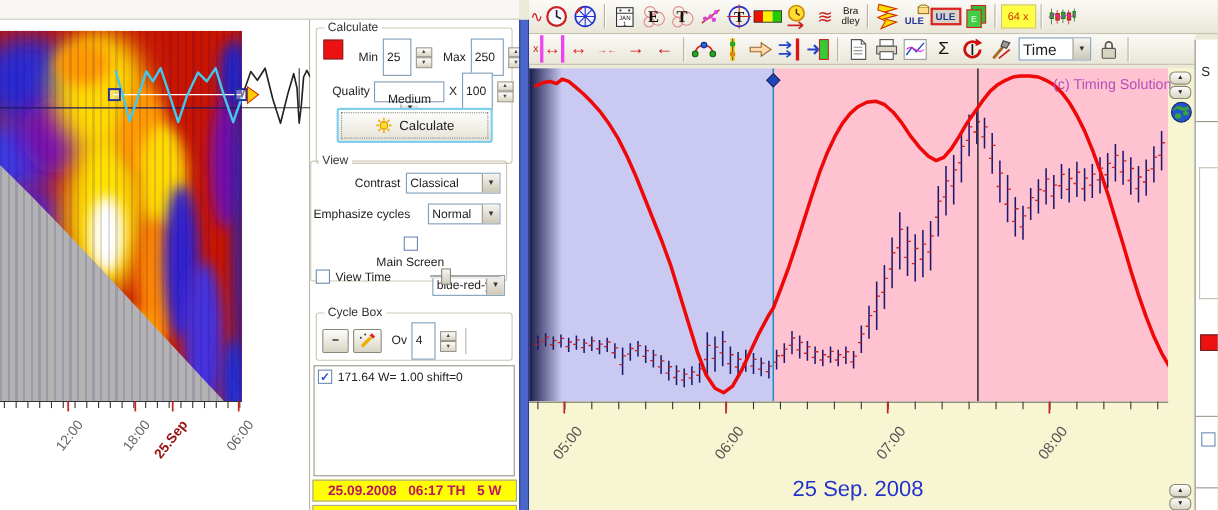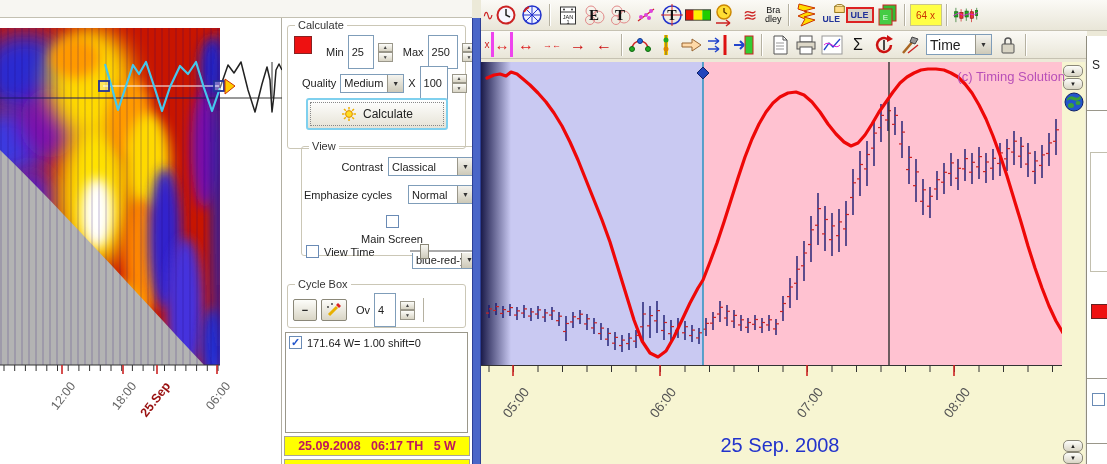--- a/index.html
+++ b/index.html
@@ -181,21 +181,21 @@
           </span>
         <span class="lbl" style="margin-left:6px;">Max</span>
         <span class="txt" style="width:30px;">250</span>
         <span class="spinb">
             <div>▲</div>
             <div>▼</div>
           </span>
       </div>
       <div class="row" style="left:14px; top:40px; gap:4px;">
         <span class="lbl">Quality</span>
-        <span class="sel" style="width:64px;">
+        <span class="sel" style="width:64px;flex-direction:column;">
           <span class="sv">Medium</span>
             <span class="sa">▼</span>
         </span>
         <span class="lbl">X</span>
         <span class="txt" style="width:28px;">100</span>
         <span class="spinb">
             <div>▲</div>
             <div>▼</div>
           </span>
       </div>
@@ -210,21 +210,21 @@
               <line x1="11.2" y1="11.2" x2="13" y2="13"></line>
             <line x1="3" y1="13" x2="4.8" y2="11.2"></line>
               <line x1="11.2" y1="4.8" x2="13" y2="3"></line>
           </g>
           <circle cx="8" cy="8" r="3.4" fill="#ffdd22" stroke="#dd8800"></circle>
         </svg>
         <span>Calculate</span>
       </div>
     </div>
 
-    <div class="fs" style="left:19px; top:128px; width:179px; height:110px;">
+    <div class="fs" style="left:0; top:128px; width:179px; height:110px;">
       <span class="leg">View</span>
       <div class="row" style="left:0; top:10px; width:172px; justify-content:flex-end; gap:5px;">
         <span class="lbl">Contrast</span>
         <span class="sel" style="width:86px;">
           <span class="sv">Classical</span>
             <span class="sa">▼</span>
         </span>
       </div>
       <div class="row" style="left:0; top:38px; width:172px; justify-content:flex-end; gap:16px;">
         <span class="lbl">Emphasize cycles</span>

